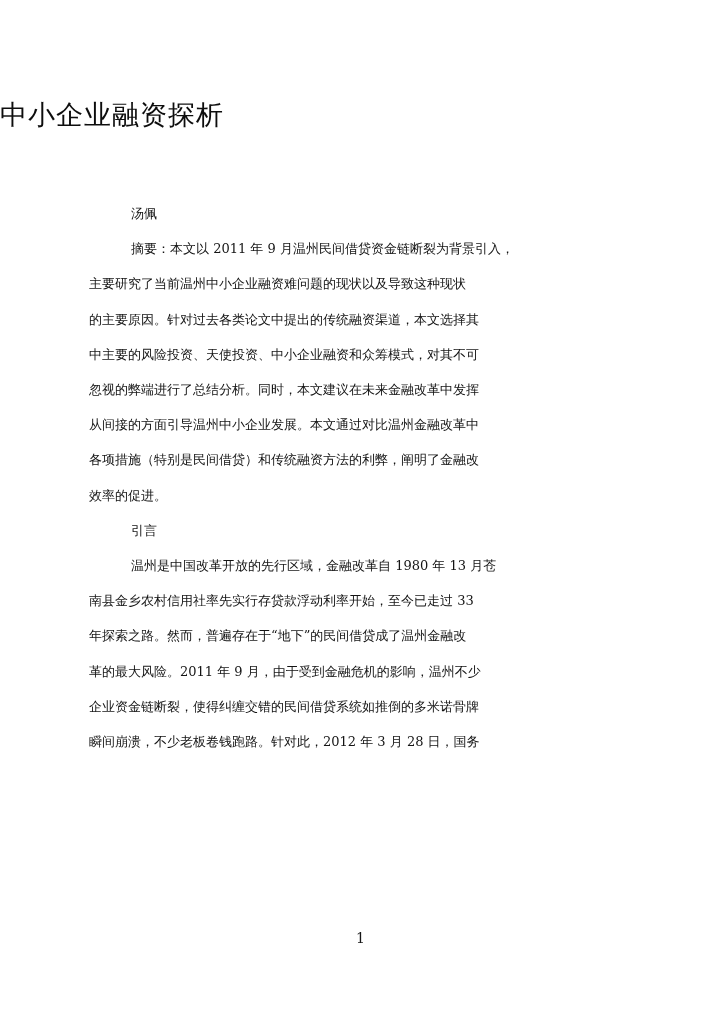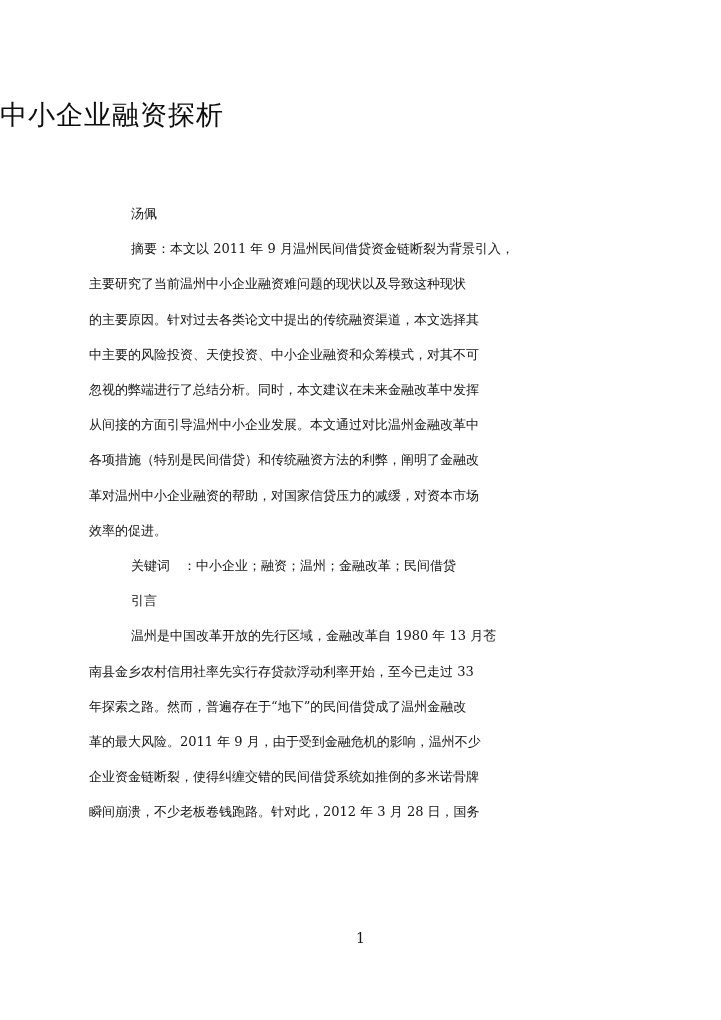--- a/index.html
+++ b/index.html
@@ -84,24 +84,22 @@
 
     <p class="line indent">汤佩</p>
 
     <p class="line indent">摘要：本文以 2011 年 9 月温州民间借贷资金链断裂为背景引入，</p>
     <p class="line">主要研究了当前温州中小企业融资难问题的现状以及导致这种现状</p>
     <p class="line">的主要原因。针对过去各类论文中提出的传统融资渠道，本文选择其</p>
     <p class="line">中主要的风险投资、天使投资、中小企业融资和众筹模式，对其不可</p>
     <p class="line">忽视的弊端进行了总结分析。同时，本文建议在未来金融改革中发挥</p>
     <p class="line">从间接的方面引导温州中小企业发展。本文通过对比温州金融改革中</p>
     <p class="line">各项措施（特别是民间借贷）和传统融资方法的利弊，阐明了金融改</p>
-    <p class="line">革对温州中小企业融资的帮助，对国家信贷压力的减缓，对资本市场</p>
     <p class="line">效率的促进。</p>
 
-    <p class="line indent">关键词　：中小企业；融资；温州；金融改革；民间借贷</p>
 
     <p class="line indent">引言</p>
 
     <p class="line indent">温州是中国改革开放的先行区域，金融改革自 1980 年 13 月苍</p>
     <p class="line">南县金乡农村信用社率先实行存贷款浮动利率开始，至今已走过 33</p>
     <p class="line">年探索之路。然而，普遍存在于“地下”的民间借贷成了温州金融改</p>
     <p class="line">革的最大风险。2011 年 9 月，由于受到金融危机的影响，温州不少</p>
     <p class="line">企业资金链断裂，使得纠缠交错的民间借贷系统如推倒的多米诺骨牌</p>
     <p class="line">瞬间崩溃，不少老板卷钱跑路。针对此，2012 年 3 月 28 日，国务</p>
 

